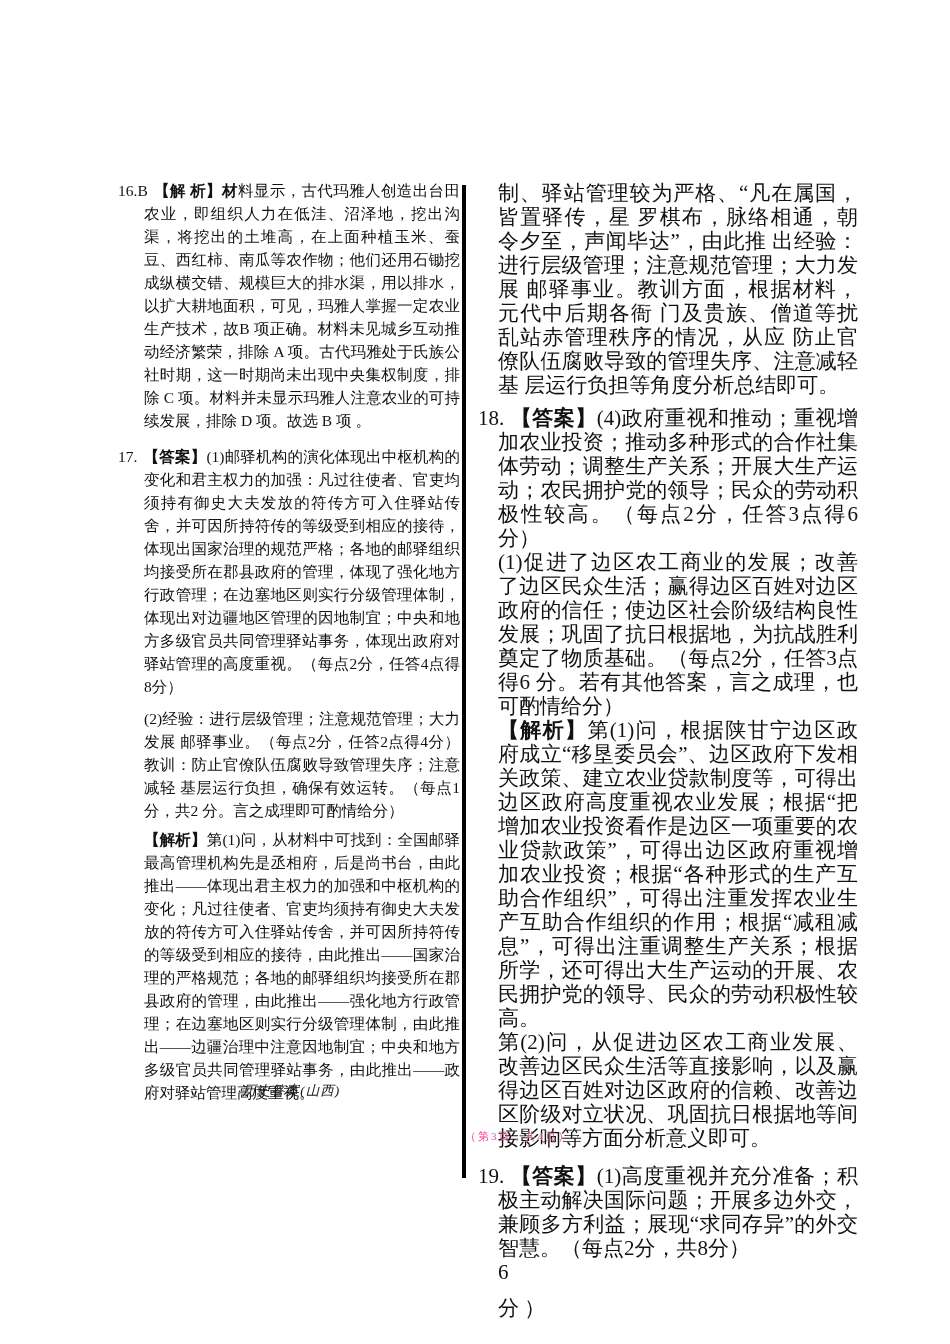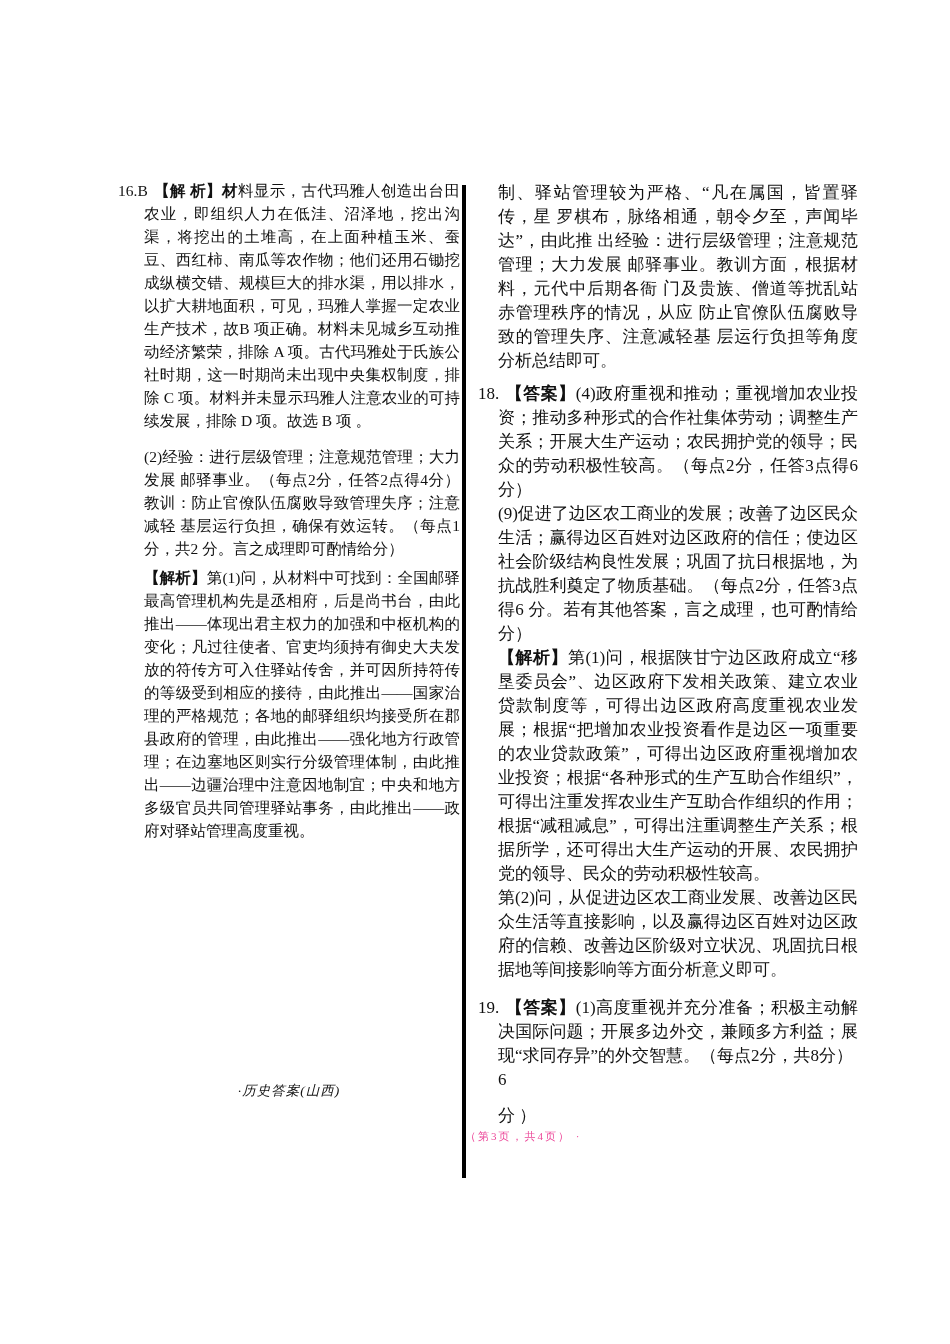--- a/index.html
+++ b/index.html
@@ -17,21 +17,21 @@
     width:4px;height:993px;
     background:#000;
   }
   .col{position:absolute;}
   .col-left{
     left:118px;top:179px;width:342px;
     font-size:15.5px;line-height:23px;
   }
   .col-right{
     left:478px;top:181px;width:380px;
-    font-size:17px;line-height:24px;
+    font-size:21px;line-height:24px;
   }
   .item{position:relative;margin:0;}
   .col-left .item{padding-left:26px;}
   .col-right .item{padding-left:20px;}
   .para{margin:0;text-align:justify;}
   .para:last-child{text-align:justify;}
   .num{margin-right:6px;}
   .b{font-weight:bold;}
   .footer-left{
     position:absolute;
@@ -53,31 +53,32 @@
 </head>
 <body>
 
 <div class="page">
   <div class="divider"></div>
   <div class="col col-left" id="col-left">
       <div class="item">
         <p class="para" style="text-indent: -26px;"><span class="num">16.B</span><span class="b">【解 析】材</span><span>料显示，古代玛雅人创造出台田农业，即组织人力在低洼、沼泽地，挖出沟渠，将挖出的土堆高，在上面种植玉米、蚕豆、西红柿、南瓜等农作物；他们还用石锄挖成纵横交错、规模巨大的排水渠，用以排水，以扩大耕地面积，可见，玛雅人掌握一定农业生产技术，故B 项正确。材料未见城乡互动推动经济繁荣，排除 A 项。古代玛雅处于氏族公社时期，这一时期尚未出现中央集权制度，排除 C 项。材料并未显示玛雅人注意农业的可持续发展，排除 D 项。故选 B 项 。</span></p>
       </div>
       <div class="item" style="margin-top: 13px;">
+        <p class="para" style="text-indent: -26px;"><span class="num">17.</span><span class="b">【答案】</span><span>(1)邮驿机构的演化体现出中枢机构的变化和君主权力的加强：凡过往使者、官吏均须持有御史大夫发放的符传方可入住驿站传舍，并可因所持符传的等级受到相应的接待，体现出国家治理的规范严格；各地的邮驿组织均接受所在郡县政府的管理，体现了强化地方行政管理；在边塞地区则实行分级管理体制，体现出对边疆地区管理的因地制宜；中央和地方多级官员共同管理驿站事务，体现出政府对驿站管理的高度重视。（每点2分，任答4点得8分）</span></p>
         <p class="para" style="margin-top: 9px;"><span>(2)经验：进行层级管理；注意规范管理；大力发展 邮驿事业。（每点2分，任答2点得4分）教训：防止官僚队伍腐败导致管理失序；注意减轻 基层运行负担，确保有效运转。（每点1分，共2 分。言之成理即可酌情给分）</span></p>
         <p class="para" style="margin-top: 6px;"><span class="b">【解析】</span><span>第(1)问，从材料中可找到：全国邮驿最高管理机构先是丞相府，后是尚书台，由此推出——体现出君主权力的加强和中枢机构的变化；凡过往使者、官吏均须持有御史大夫发放的符传方可入住驿站传舍，并可因所持符传的等级受到相应的接待，由此推出——国家治理的严格规范；各地的邮驿组织均接受所在郡县政府的管理，由此推出——强化地方行政管理；在边塞地区则实行分级管理体制，由此推出——边疆治理中注意因地制宜；中央和地方多级官员共同管理驿站事务，由此推出——政府对驿站管理高度重视。</span></p>
       </div>
     </div>
   <div class="col col-right" id="col-right">
       <div class="item">
         <p class="para"><span>制、驿站管理较为严格、“凡在属国，皆置驿传，星 罗棋布，脉络相通，朝令夕至，声闻毕达”，由此推 出经验：进行层级管理；注意规范管理；大力发展 邮驿事业。教训方面，根据材料，元代中后期各衙 门及贵族、僧道等扰乱站赤管理秩序的情况，从应 防止官僚队伍腐败导致的管理失序、注意减轻基 层运行负担等角度分析总结即可。</span></p>
       </div>
       <div class="item" style="margin-top: 9px;">
         <p class="para" style="text-indent: -20px;"><span class="num">18.</span><span class="b">【答案】</span><span>(4)政府重视和推动；重视增加农业投资；推动多种形式的合作社集体劳动；调整生产关系；开展大生产运动；农民拥护党的领导；民众的劳动积极性较高。（每点2分，任答3点得6分）</span></p>
-        <p class="para"><span>(9)促进了边区农工商业的发展；改善了边区民众生活；赢得边区百姓对边区政府的信任；使边区社会阶级结构良性发展；巩固了抗日根据地，为抗战胜利奠定了物质基础。（每点2分，任答3点得6 分。若有其他答案，言之成理，也可酌情给分）</span></p>
+        <p class="para"><span>(1)促进了边区农工商业的发展；改善了边区民众生活；赢得边区百姓对边区政府的信任；使边区社会阶级结构良性发展；巩固了抗日根据地，为抗战胜利奠定了物质基础。（每点2分，任答3点得6 分。若有其他答案，言之成理，也可酌情给分）</span></p>
         <p class="para"><span class="b">【解析】</span><span>第(1)问，根据陕甘宁边区政府成立“移垦委员会”、边区政府下发相关政策、建立农业贷款制度等，可得出边区政府高度重视农业发展；根据“把增加农业投资看作是边区一项重要的农业贷款政策”，可得出边区政府重视增加农业投资；根据“各种形式的生产互助合作组织”，可得出注重发挥农业生产互助合作组织的作用；根据“减租减息”，可得出注重调整生产关系；根据所学，还可得出大生产运动的开展、农民拥护党的领导、民众的劳动积极性较高。</span></p>
         <p class="para"><span>第(2)问，从促进边区农工商业发展、改善边区民众生活等直接影响，以及赢得边区百姓对边区政府的信赖、改善边区阶级对立状况、巩固抗日根据地等间接影响等方面分析意义即可。</span></p>
       </div>
       <div class="item" style="margin-top: 14px;">
         <p class="para" style="text-indent: -20px;"><span class="num">19.</span><span class="b">【答案】</span><span>(1)高度重视并充分准备；积极主动解决国际问题；开展多边外交，兼顾多方利益；展现“求同存异”的外交智慧。（每点2分，共8分）</span></p>
         <p class="para"><span>6</span></p>
         <p class="para" style="margin-top: 12px;"><span>分 ）</span></p>
       </div>
     </div>
   <div class="footer-left">·历史答案(山西)</div>

